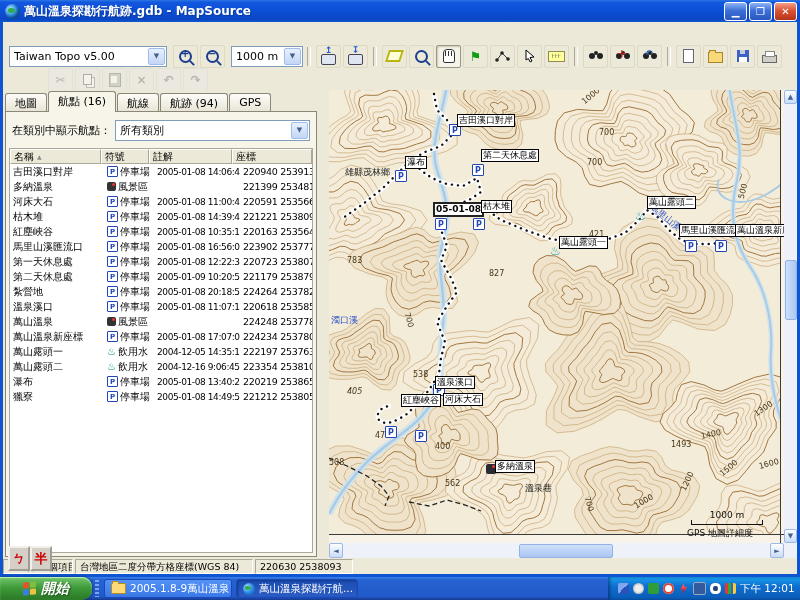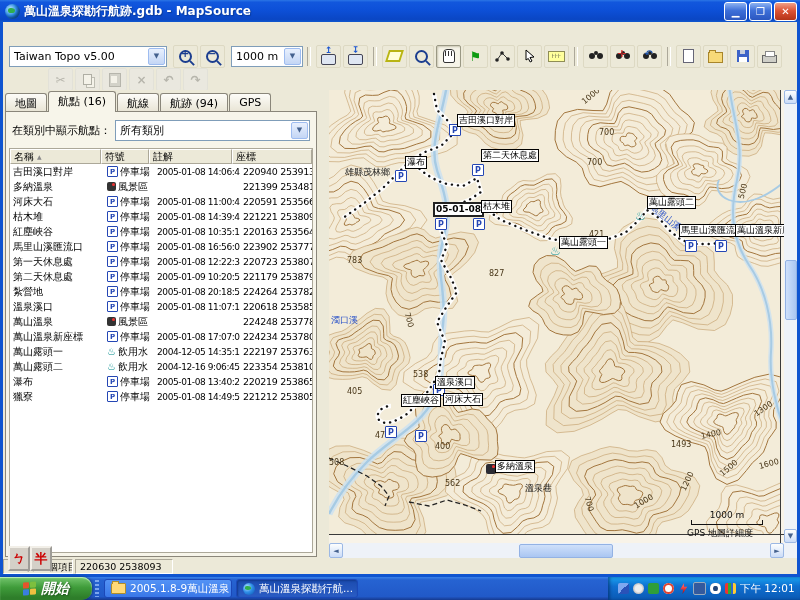--- a/index.html
+++ b/index.html
@@ -650,21 +650,21 @@
                 <div class="mtext" style="left: 196px; top: 392px; color: rgb(26, 26, 26);">溫泉巷</div>
                 <div class="elev" style="left: 254px; top: 8px; transform: rotate(-40deg);">1000</div>
                 <div class="elev" style="left: 270px; top: 38px;">700</div>
                 <div class="elev" style="left: 258px; top: 68px;">700</div>
                 <div class="elev" style="left: 412px; top: 104px; transform: rotate(-75deg);">500</div>
                 <div class="elev" style="left: 260px; top: 140px;">421</div>
                 <div class="elev" style="left: 18px; top: 166px;">783</div>
                 <div class="elev" style="left: 160px; top: 179px;">827</div>
                 <div class="elev" style="left: 78px; top: 218px; transform: rotate(75deg);">700</div>
                 <div class="elev" style="left: 84px; top: 280px;">538</div>
-                <div class="elev" style="left: 18px; top: 297px;">405</div>
+                <div class="elev" style="left: 18px; top: 297px; font-style: italic;">405</div>
                 <div class="elev" style="left: 46px; top: 341px;">475</div>
                 <div class="elev" style="left: 0px; top: 368px;">508</div>
                 <div class="elev" style="left: 106px; top: 352px;">400</div>
                 <div class="elev" style="left: 116px; top: 389px;">562</div>
                 <div class="elev" style="left: 258px; top: 402px; transform: rotate(75deg);">700</div>
                 <div class="elev" style="left: 306px; top: 412px; transform: rotate(-30deg);">1000</div>
                 <div class="elev" style="left: 354px; top: 396px; transform: rotate(-65deg);">1200</div>
                 <div class="elev" style="left: 372px; top: 342px; transform: rotate(-12deg);">1400</div>
                 <div class="elev" style="left: 342px; top: 350px;">1493</div>
                 <div class="elev" style="left: 392px; top: 380px; transform: rotate(-40deg);">1500</div>
@@ -681,20 +681,21 @@
 
         <div class="vscroll">
           <span class="sbtn" style="top:0;left:0;width:13px;height:14px;">▲</span>
           <span class="sbtn" style="bottom:15px;left:0;width:13px;height:14px;">▼</span>
           <span class="sthumb" style="top:170px;left:1px;width:10px;height:58px;"></span>
         </div>
       </div>
 
       <div class="statusbar">
         <span class="spanel" style="width:70px;">已選擇 0 個項目</span>
+        <span class="spanel" style="width:178px;">台灣地區二度分帶方格座標(WGS 84)</span>
         <span class="spanel" style="width:98px;">220630 2538093</span>
         <span class="spanel" style="flex:1;border-color:transparent;"></span>
       </div>
     </div>
   </div>
 
   <div class="ime">
     <span class="imekey">ㄅ</span>
     <span class="imekey">半</span>
   </div>

